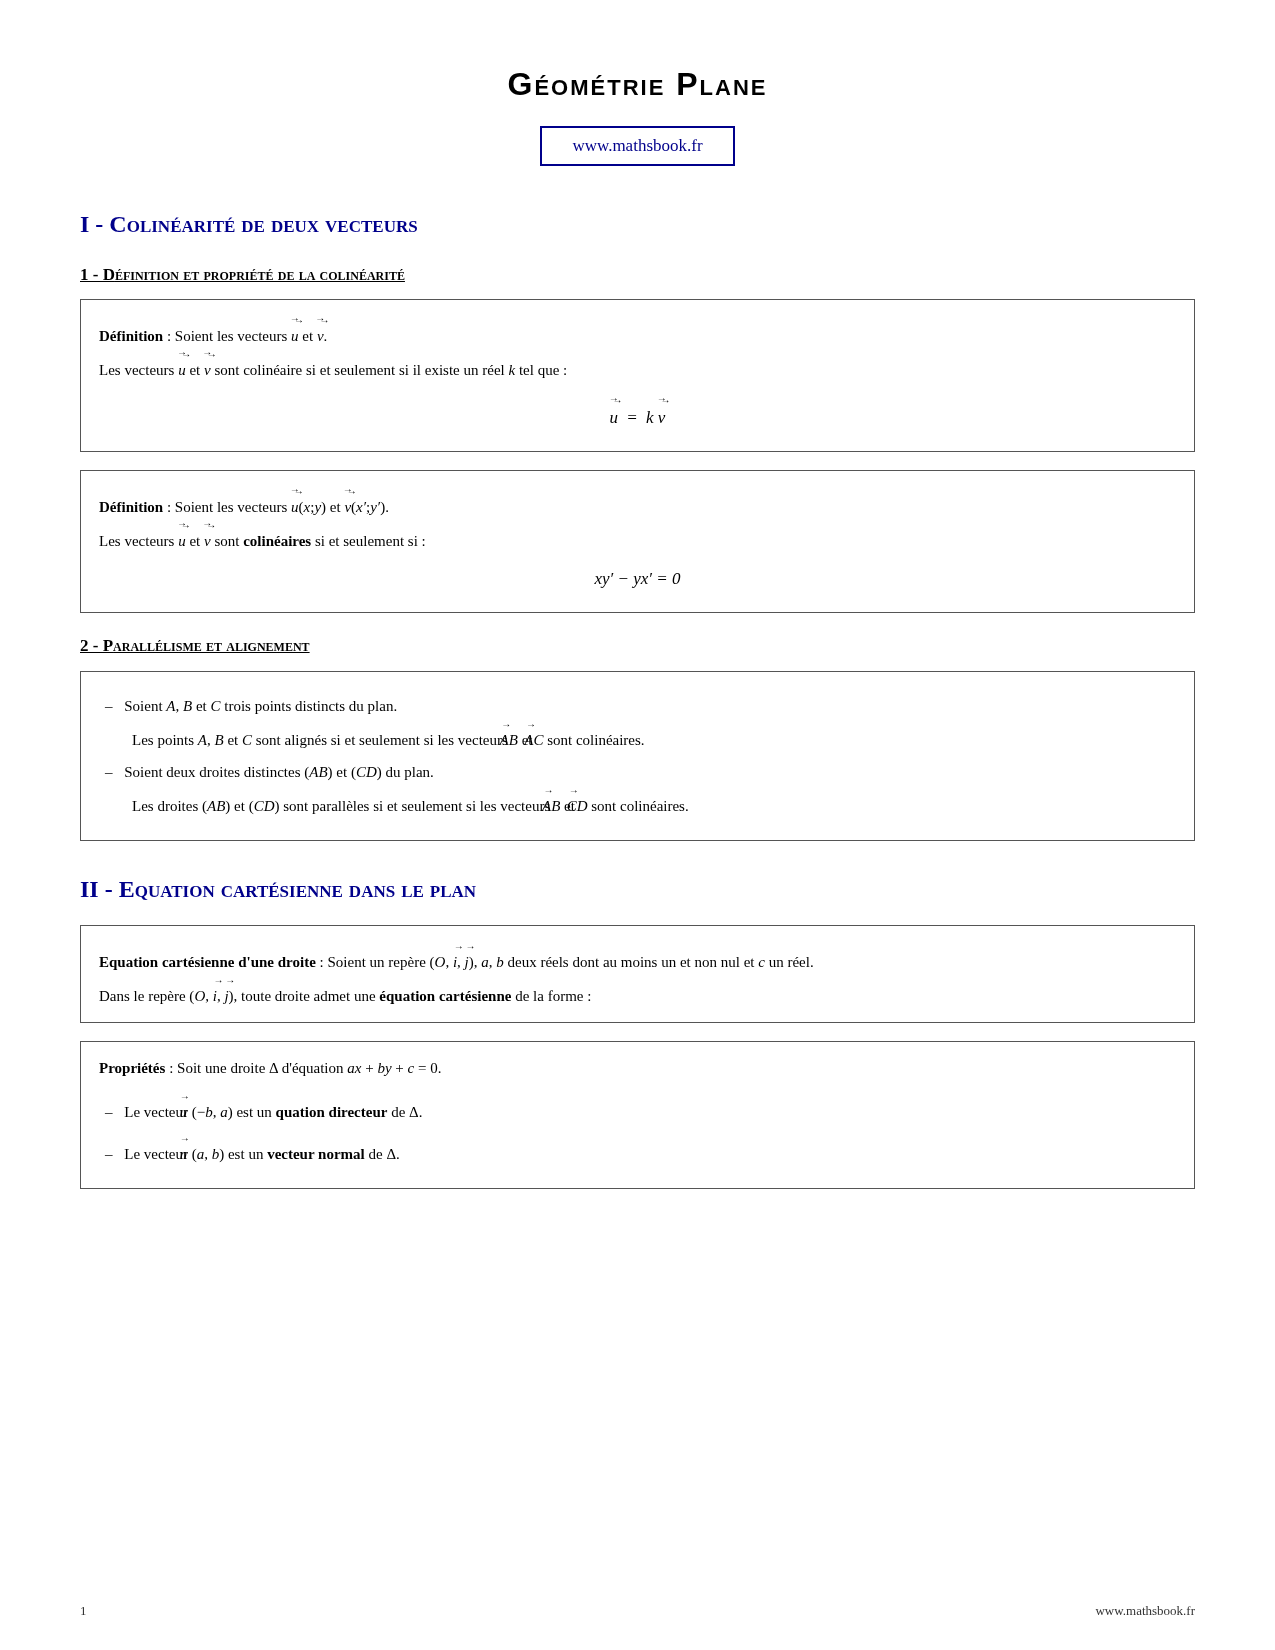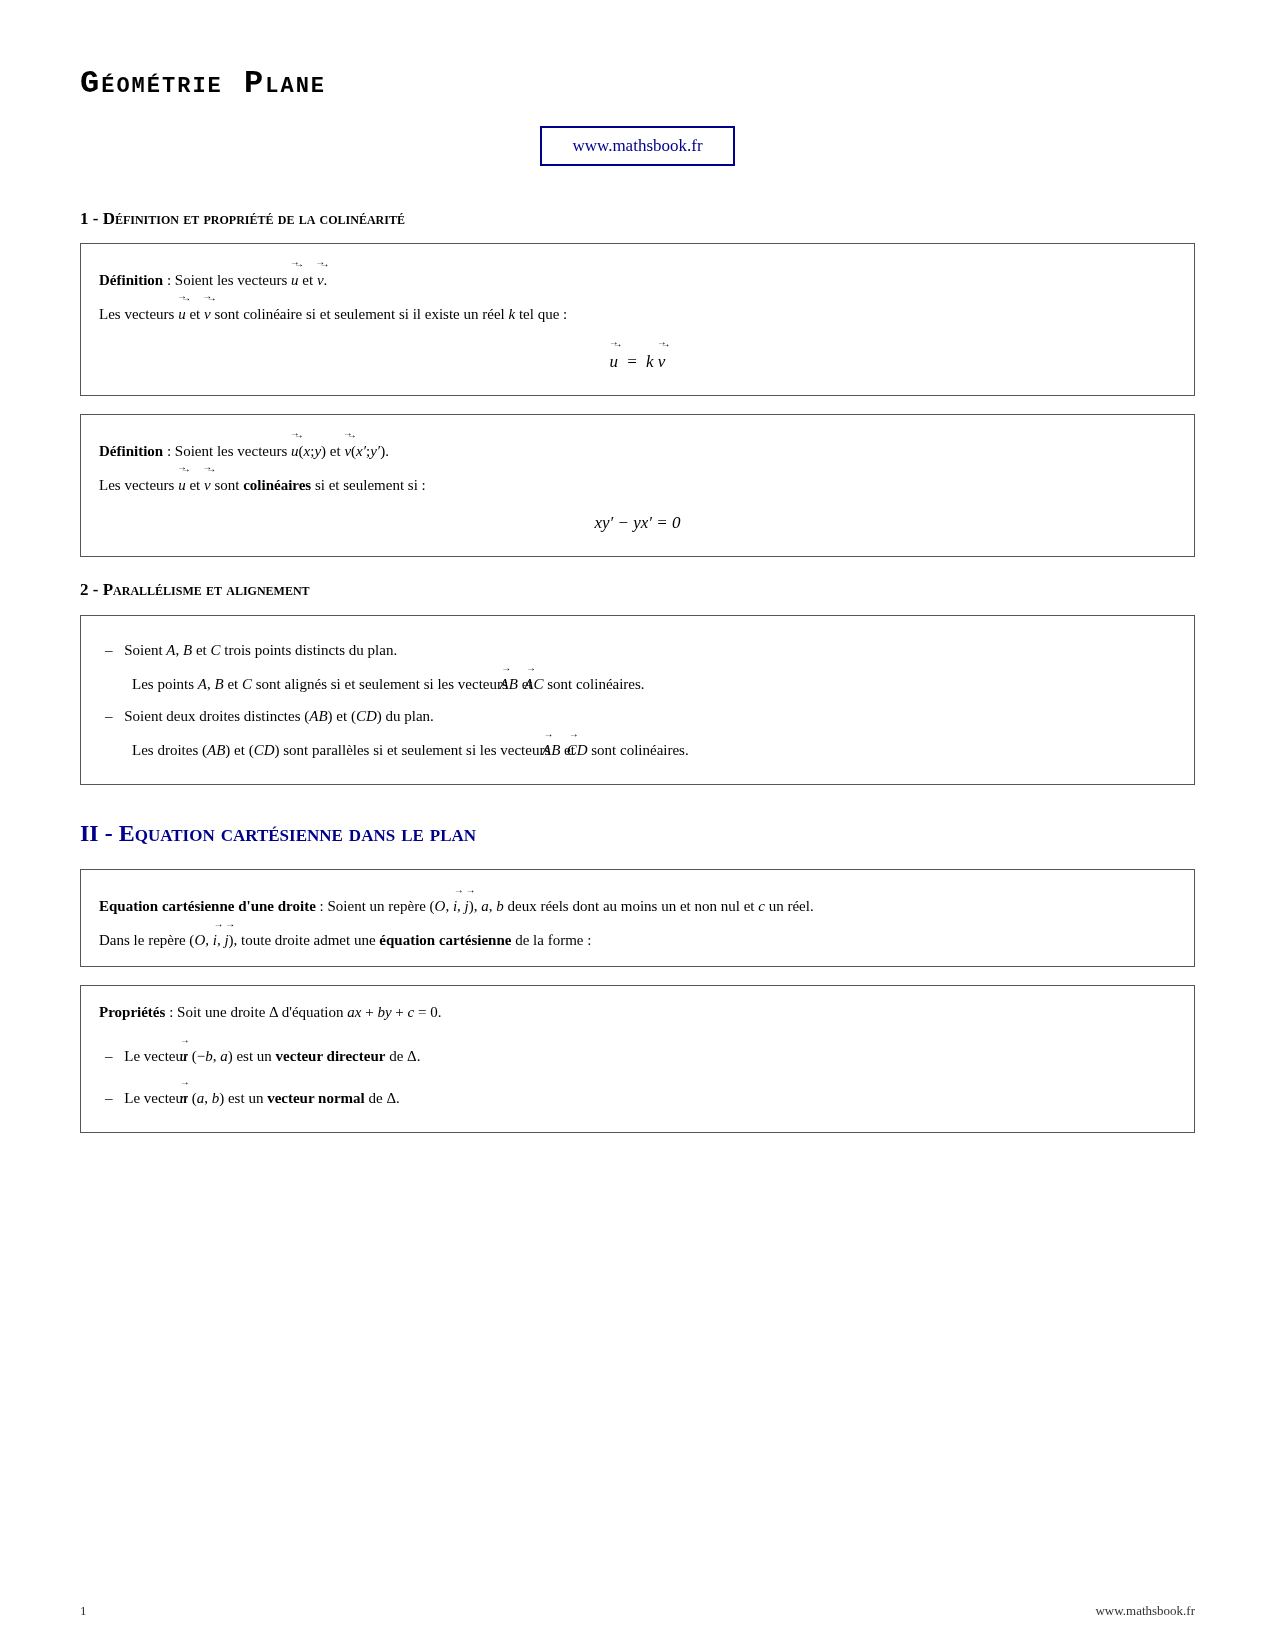--- a/index.html
+++ b/index.html
@@ -16,27 +16,27 @@
     }
 
     .page {
       width: 1275px;
       min-height: 1650px;
       padding: 60px 80px 80px 80px;
       position: relative;
     }
 
     .page-title {
-      text-align: left;
+      text-align: center;
       font-size: 32px;
       font-variant: small-caps;
       font-weight: bold;
       letter-spacing: 2px;
       margin-bottom: 18px;
-      font-family: Liberation Mono, monospace;
+      font-family: Liberation Sans, sans-serif;
     }
 
     .website-box {
       display: block;
       text-align: center;
       margin: 0 auto 40px auto;
     }
 
     .website-box span {
       border: 2px solid #00008B;
@@ -57,20 +57,21 @@
       font-family: "Times New Roman", Times, serif;
     }
 
     .subsection-title {
       font-size: 17px;
       font-variant: small-caps;
       font-weight: bold;
       margin-bottom: 12px;
       margin-top: 20px;
       font-family: "Times New Roman", Times, serif;
+      text-decoration: underline;
     }
 
     .box {
       border: 1px solid #555;
       padding: 14px 18px;
       margin-bottom: 18px;
       font-family: "Times New Roman", Times, serif;
       font-size: 15px;
       line-height: 1.6;
     }
@@ -138,20 +139,23 @@
 <body>
 
 <div class="page">
 
   <div class="page-title">Géométrie Plane</div>
 
   <div class="website-box">
     <span>www.mathsbook.fr</span>
   </div>
 
+  <div class="section-title">
+    I - C<span style="font-variant:small-caps;">olinéarité de deux vecteurs</span>
+  </div>
 
   <div class="subsection-title">
     1 - D<span style="font-variant:small-caps;">éfinition et propriété de la colinéarité</span>
   </div>
 
   <div class="box">
     <p>
       <span class="bold underline">Définition</span> : Soient les vecteurs 
       <span class="math vvec-over" style="display:inline-block; position:relative; padding-top:10px;"><span style="position:absolute;top:-2px;left:40%;font-size:10px;font-style:normal;">→</span><em>u</em></span>
       et 
@@ -231,21 +235,21 @@
     </p>
   </div>
 
   <div class="box">
     <p>
       <span class="bold">Propriétés</span> : Soit une droite Δ d'équation <em>ax</em> + <em>by</em> + <em>c</em> = 0.
     </p>
     <div class="bullet-list" style="margin-top:10px;">
       <div class="bullet-item">
         Le vecteur 
-        <span style="display:inline-block; position:relative; padding-top:10px;"><span style="position:absolute;top:-2px;left:20%;font-size:10px;font-style:normal;">→</span><em>u</em></span>(−<em>b</em>, <em>a</em>) est un <strong>vecteur directeur</strong> de Δ.
+        <span style="display:inline-block; position:relative; padding-top:10px;"><span style="position:absolute;top:-2px;left:20%;font-size:10px;font-style:normal;">→</span><em>u</em></span>(−<em>b</em>, <em>a</em>) est un <strong>quation directeur</strong> de Δ.
       </div>
       <div class="bullet-item">
         Le vecteur 
         <span style="display:inline-block; position:relative; padding-top:10px;"><span style="position:absolute;top:-2px;left:20%;font-size:10px;font-style:normal;">→</span><em>n</em></span>(<em>a</em>, <em>b</em>) est un <strong>vecteur normal</strong> de Δ.
       </div>
     </div>
   </div>
 
   <div class="page-footer">
     <span>1</span>

